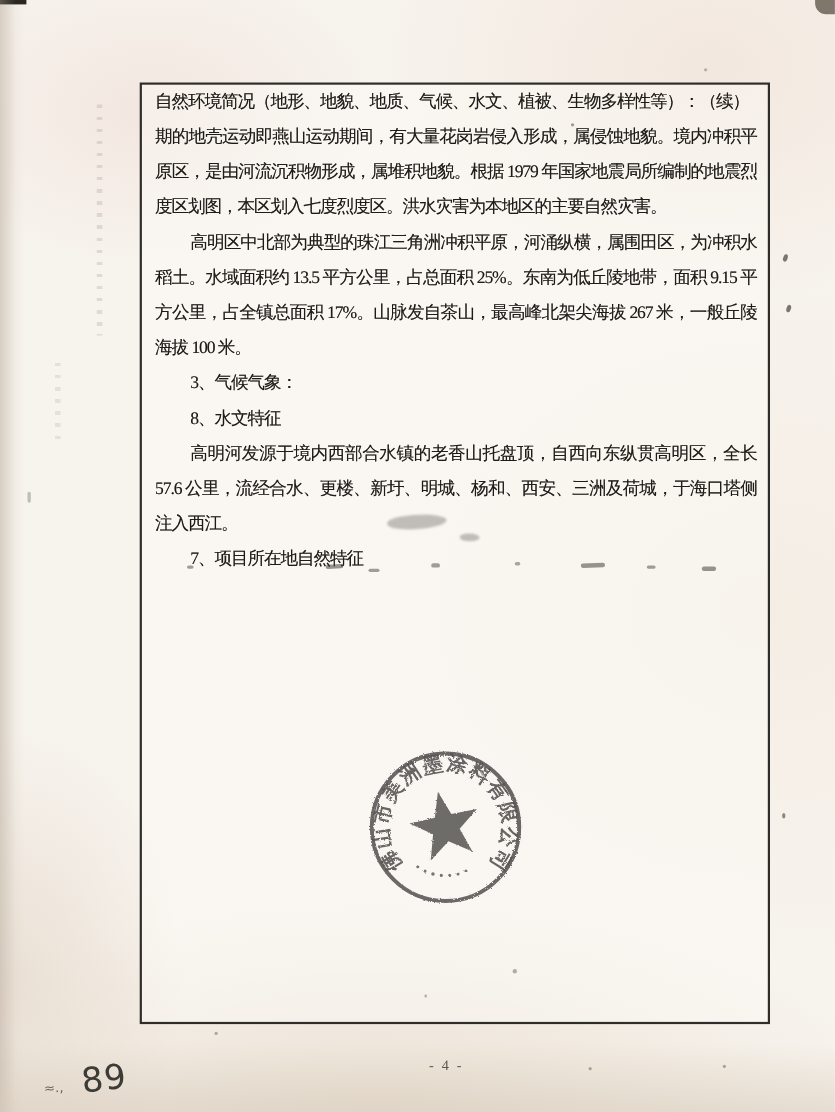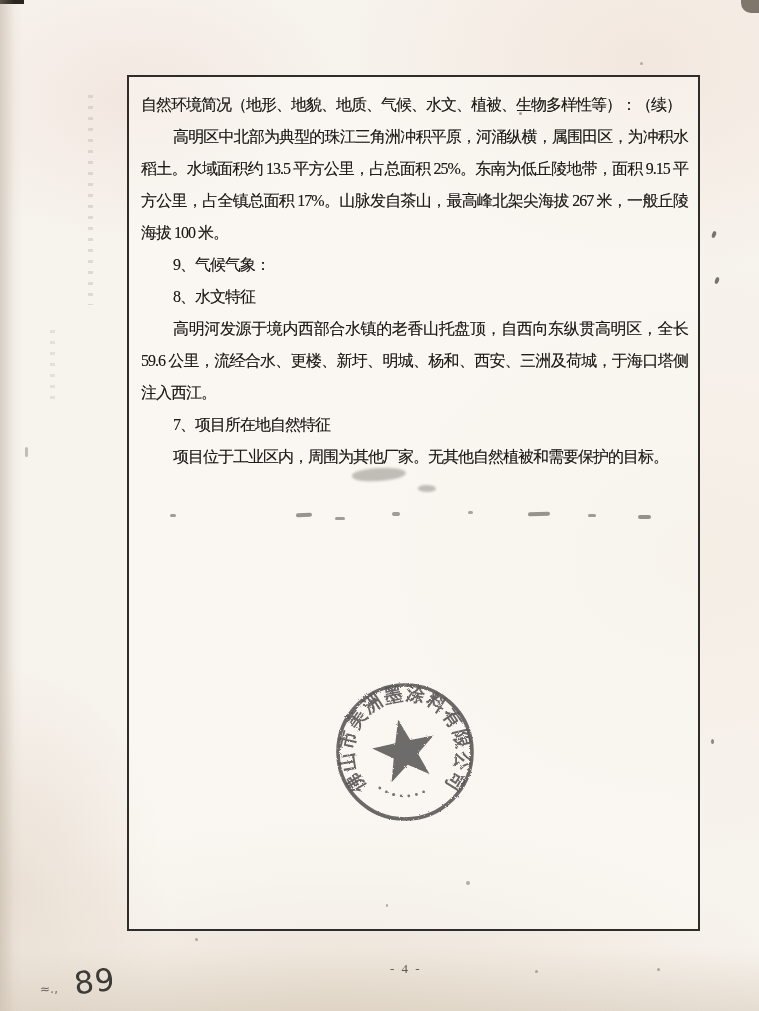--- a/index.html
+++ b/index.html
@@ -32,21 +32,21 @@
     background:repeating-linear-gradient(180deg,#8d8478 0 3px, transparent 3px 11px);
   }
   .ghost-a { left:88px; top:95px;  height:210px; }
   .ghost-b { left:50px; top:330px; height:75px; opacity:.16; }
 
   
   .formbox {
     position:absolute; left:127px; top:75px; width:573px; height:856px;
     border:2px solid #2f2d2a;
     background:rgba(255,255,252,.35);
-    padding:12px 10px 0 12px;
+    padding:0 10px 0 12px;
     color:#1e1c19;
     font-size:16px; line-height:32px; letter-spacing:-1px;
     text-shadow:0 0 .5px rgba(30,28,25,.5);
   }
   .formbox p { margin:0; text-align:justify; }
   .p-cont { text-indent:0; }
   .p-body { text-indent:2em; }
   .p-head { text-indent:2em; text-align:left; }
 
   
@@ -74,26 +74,26 @@
   <div class="edge-top-left"></div>
   <div class="edge-top-right"></div>
   <div class="edge-left-shade"></div>
   <div class="bottom-shade"></div>
 
   <div class="ghost-col ghost-a"></div>
   <div class="ghost-col ghost-b"></div>
 
   <div class="formbox">
     <p class="p-cont">自然环境简况（地形、地貌、地质、气候、水文、植被、生物多样性等）：（续）</p>
+    <p class="p-cont">期的地壳运动即燕山运动期间，有大量花岗岩侵入形成，属侵蚀地貌。境内冲积平原区，是由河流沉积物形成，属堆积地貌。根据 1979 年国家地震局所编制的地震烈度区划图，本区划入七度烈度区。洪水灾害为本地区的主要自然灾害。</p>
     <p class="p-body">高明区中北部为典型的珠江三角洲冲积平原，河涌纵横，属围田区，为冲积水稻土。水域面积约 13.5 平方公里，占总面积 25%。东南为低丘陵地带，面积 9.15 平方公里，占全镇总面积 17%。山脉发自茶山，最高峰北架尖海拔 267 米，一般丘陵海拔 100 米。</p>
-    <p class="p-head">9、气候气象：</p>
+    <p class="p-head">3、气候气象：</p>
     <p class="p-head">8、水文特征</p>
-    <p class="p-body">高明河发源于境内西部合水镇的老香山托盘顶，自西向东纵贯高明区，全长 59.6 公里，流经合水、更楼、新圩、明城、杨和、西安、三洲及荷城，于海口塔侧注入西江。</p>
+    <p class="p-body">高明河发源于境内西部合水镇的老香山托盘顶，自西向东纵贯高明区，全长 57.6 公里，流经合水、更楼、新圩、明城、杨和、西安、三洲及荷城，于海口塔侧注入西江。</p>
     <p class="p-head">7、项目所在地自然特征</p>
-    <p class="p-body">项目位于工业区内，周围为其他厂家。无其他自然植被和需要保护的目标。</p>
   </div>
 
   <svg class="stamp" viewBox="0 0 160 160">
     <defs>
       <filter id="rough" x="-10%" y="-10%" width="120%" height="120%">
         <feTurbulence type="fractalNoise" baseFrequency="0.9" numOctaves="2" result="n"></feTurbulence>
         <feDisplacementMap in="SourceGraphic" in2="n" scale="2.6"></feDisplacementMap>
       </filter>
       <path id="sealTextArc" d="M 43.2 116.8 A 52 52 0 1 1 116.8 116.8" fill="none"></path>
     </defs>

